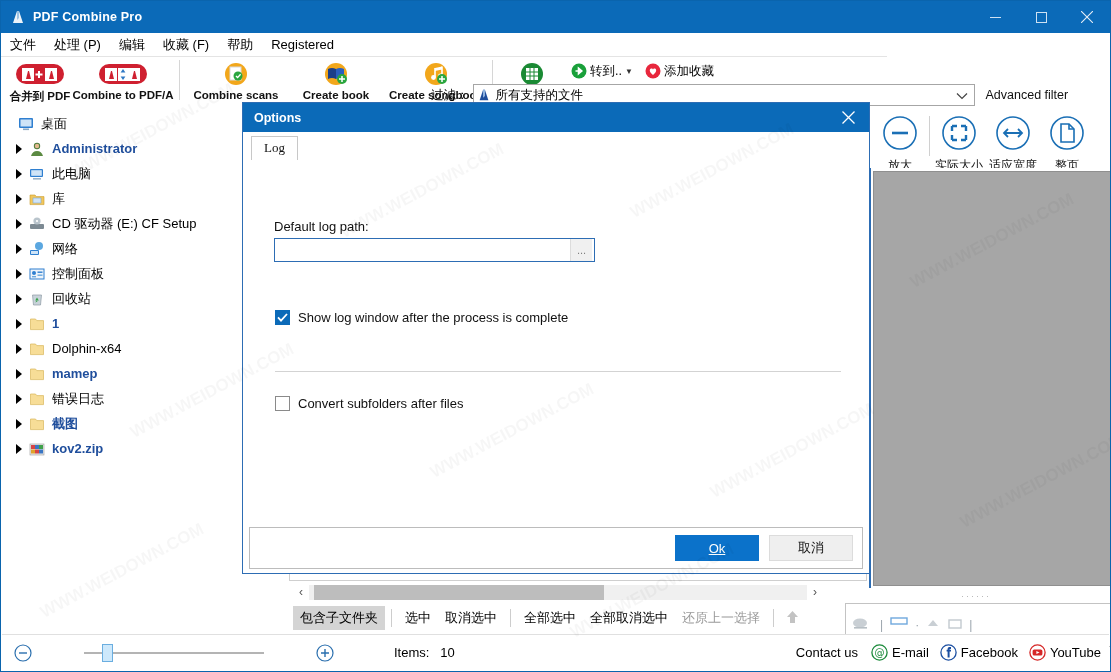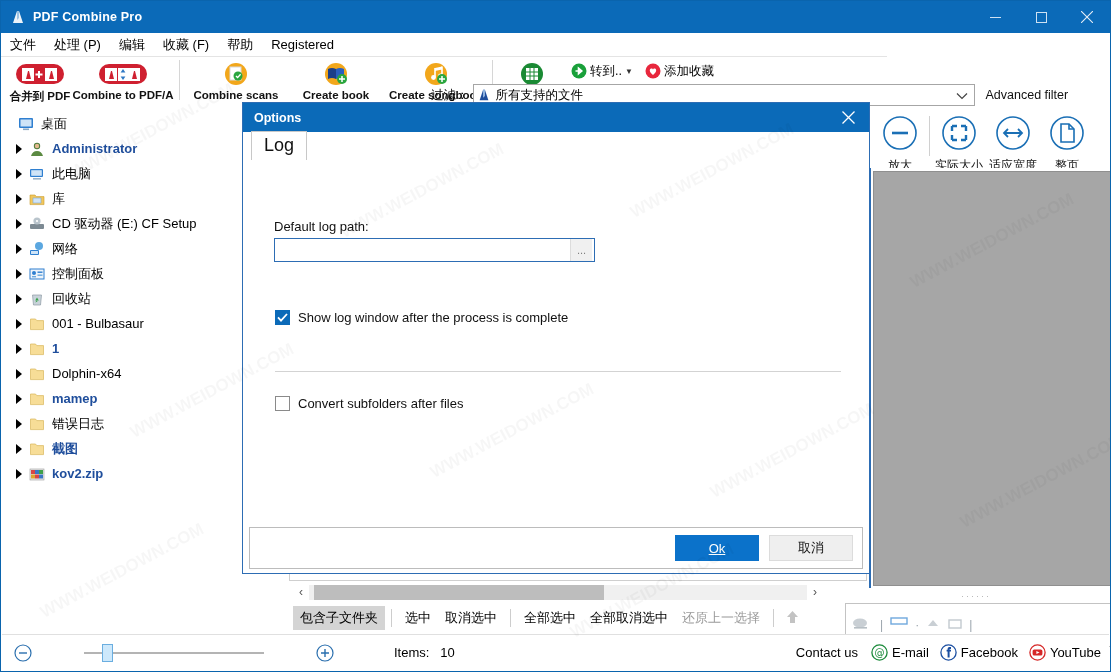--- a/index.html
+++ b/index.html
@@ -217,22 +217,22 @@
   .dlg-close {
     position:absolute; right: 0; top: 0; width: 42px; height: 29px;
     display:flex; align-items:center; justify-content:center; color:#fff;
   }
   .dlg-body { position:relative; height: 443px; }
   .tabstrip {
     position: absolute; left: 8px; top: 4px; height: 24px;
     display:flex; align-items: flex-end;
   }
   .tab {
-    padding: 3px 12px 4px 12px; font-size: 18px; color:#111;
-    border: 1px solid #c8c8c8; border-bottom: none; background:#fff;
+    padding: 3px 12px 4px 12px; font-size: 13px; color:#111;
+    border: 1px solid #c8c8c8; border-bottom: none; background:#fff;font-family:Liberation Serif, serif;
   }
   .dlg-content { position:absolute; left:0; top:28px; width: 626px; height: 384px; background:#fff; }
 
   .lbl-logpath { position:absolute; left: 31px; top: 59px; font-size: 13px; color:#111;}
   .pathbox {
     position:absolute; left: 31px; top: 78px; width: 321px; height: 24px;
     border: 1px solid #2d6db4; background: #fff;
     display:flex; align-items:center;
   }
   .pathbox input {
@@ -599,33 +599,20 @@
       <span class="ticon">
         <svg width="16" height="16" viewBox="0 0 16 16">
             <path d="M3.5 4 h9 l-1 10 h-7 Z" fill="#c9d3da" stroke="#8d9aa4" stroke-width=".7"></path>
             <path d="M8 6.5 l1.8 3 h-3.6 Z" fill="#37a24a"></path>
             <path d="M6.4 11.6 l1 -2 l1.2 .7 Z" fill="#37a24a"></path>
           </svg>
       </span>
       <span class="tlabel plain">回收站</span>
     </div>
 
-    <div class="trow">
-      <span class="arrow">
-          <svg width="8" height="10" viewBox="0 0 8 10">
-            <path d="M1 0 L7 5 L1 10 Z" fill="#000"></path>
-          </svg>
-        </span>
-      <span class="ticon">
-        <svg width="16" height="16" viewBox="0 0 16 16">
-            <path d="M1.5 3 h5 l1.3 1.6 h6.7 v9 h-13 Z" fill="#f7dd97" stroke="#d9b65a" stroke-width=".7"></path>
-          </svg>
-      </span>
-      <span class="tlabel plain">001 - Bulbasaur</span>
-    </div>
 
     <div class="trow">
       <span class="arrow">
           <svg width="8" height="10" viewBox="0 0 8 10">
             <path d="M1 0 L7 5 L1 10 Z" fill="#000"></path>
           </svg>
         </span>
       <span class="ticon">
         <svg width="16" height="16" viewBox="0 0 16 16">
             <path d="M1.5 3 h5 l1.3 1.6 h6.7 v9 h-13 Z" fill="#f7dd97" stroke="#d9b65a" stroke-width=".7"></path>

